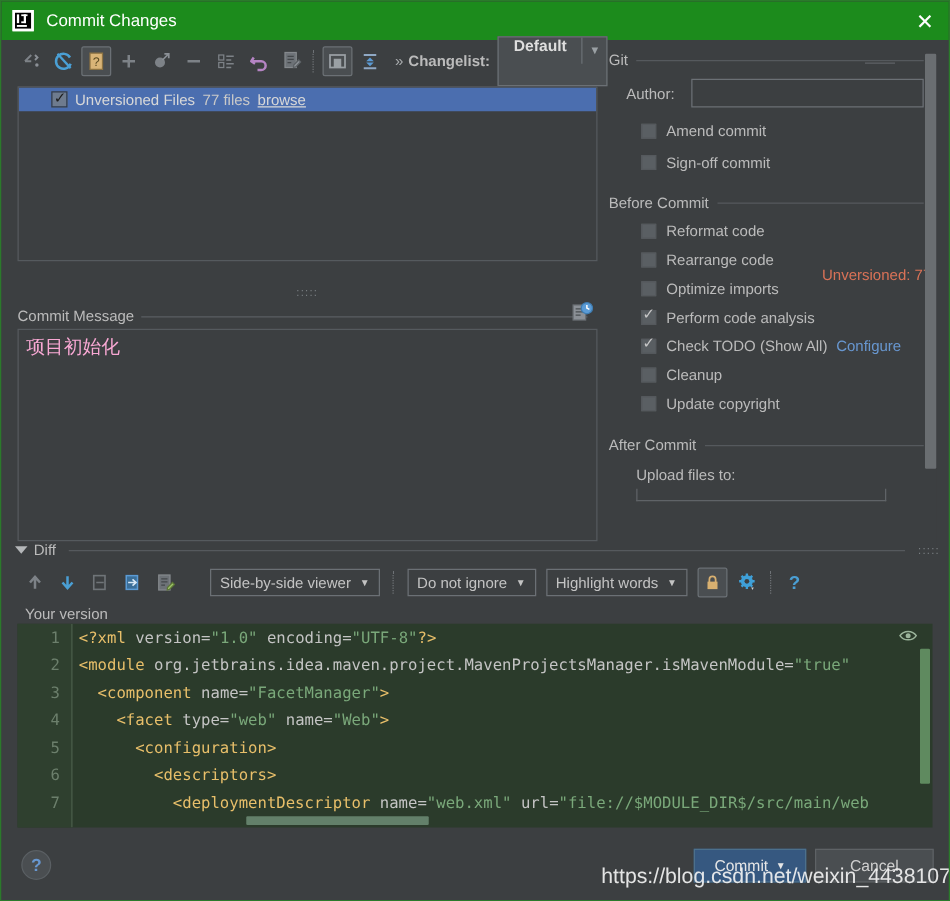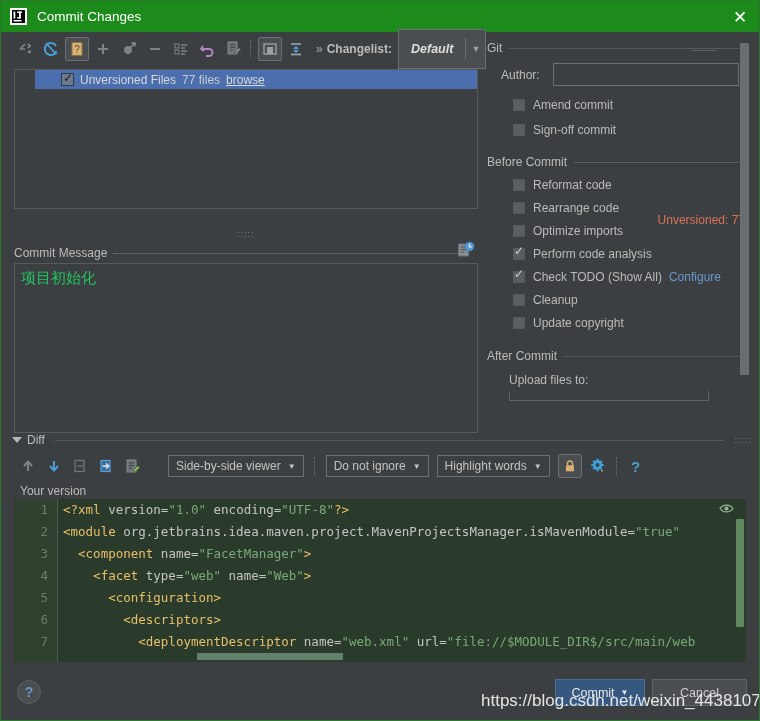--- a/index.html
+++ b/index.html
@@ -59,39 +59,37 @@
   }
   .tb-icon.framed { border: 1px solid #6b7075; background: #4a4e51; }
   .tb-sep {
     width: 1px; height: 18px; margin: 0 5px;
     border-left: 1px dotted #6e7276;
   }
   .tb-label { margin-left: 4px; color: #bbbbbb; font-size: 12px; font-weight: bold; }
   .tb-chevrons { color: #a7aaac; font-size: 12px; margin-left: 8px; }
   .combo {
     height: 40px; border: 1px solid #6b7075; background: #4a4e51;
-    display: inline-flex; align-items: center; cursor: pointer;
+    display: inline-flex; cursor: pointer;
     margin-left: 6px;
-    font-style: italic;
   }
   .combo .val {
     padding: 0 12px; font-weight: bold; color: #dedede; font-size: 12.5px;
   }
   .combo .arrowbox {
     width: 20px; height: 21px; border-left: 1px solid #6b7075;
     display: flex; align-items: center; justify-content: center;
     color: #9aa0a4; font-size: 9px;
   }
 
   
   .filelist {
     position: absolute; left: 13px; top: 68px; width: 464px; height: 140px;
     background: #3c3f41; border: 1px solid #555a5e;
     overflow: hidden;
-    padding-left: 20px;
   }
   .file-row {
     height: 19px; background: #4b6eaf;
     display: flex; align-items: center; padding-left: 26px;
     cursor: pointer;
   }
   .cb-tree {
     width: 13px; height: 13px; background: #6e7b8e;
     border: 1px solid #2e3a4d; position: relative; margin-right: 6px;
   }
@@ -124,21 +122,21 @@
     flex: 1; height: 1px; background: #5a5f63; margin: 0 8px 0 6px;
   }
   .cm-hist-icon {
     position: absolute; left: 456px; top: 240px;
     width: 18px; height: 18px; cursor: pointer;
   }
   .cm-box {
     position: absolute; left: 13px; top: 262px; width: 464px; height: 170px;
     background: #3c3f41; border: 1px solid #555a5e;
     padding: 4px 6px;
-    color: #22c55e; font-size: 15px;
+    color: #f9a8d4; font-size: 15px;
     font-family: Liberation Sans, sans-serif;
     line-height: 20px;
     cursor: text;
   }
 
   
   .rightpanel {
     position: absolute; left: 486px; top: 40px; width: 252px; height: 400px;
   }
   .section-head {

